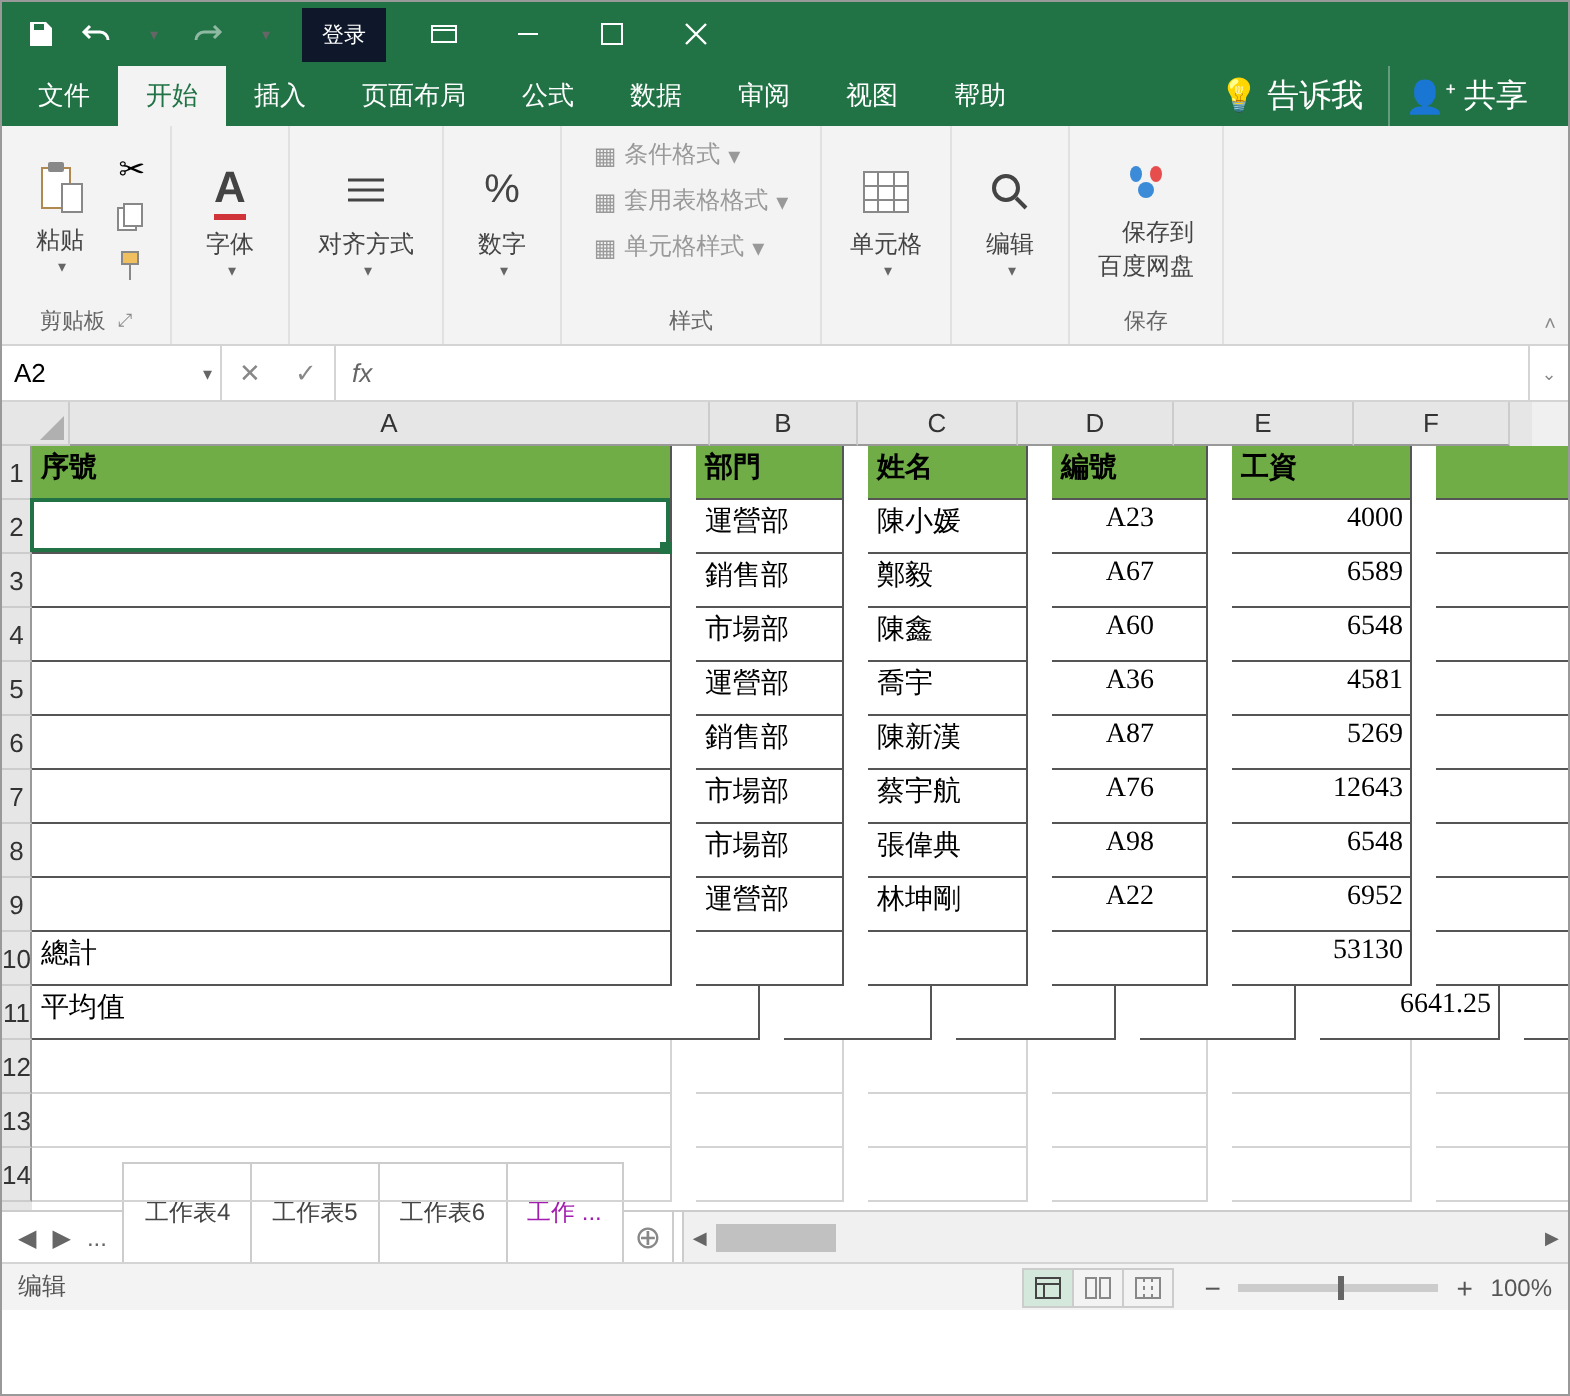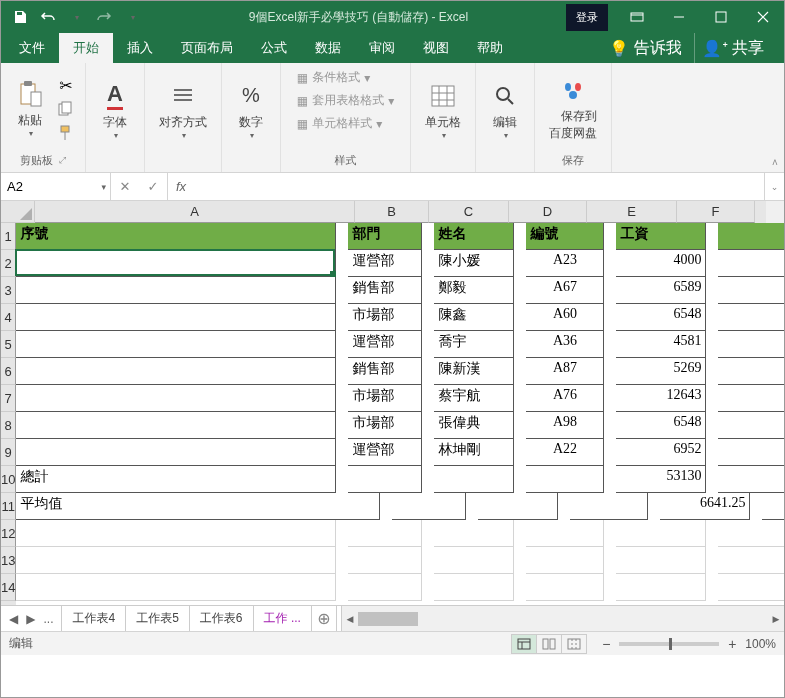--- a/index.html
+++ b/index.html
@@ -69,21 +69,21 @@
 
 
 .active-cell { position: absolute; border: 2px solid #217346; pointer-events: none; }
 .active-cell::after{content:"";position:absolute;right:-3px;bottom:-3px;width:6px;height:6px;background:#217346;}
 
 
 .sheetbar { height: 26px; border-top: 1px solid #ccc; display: flex; align-items: stretch; background: #fff; font-size: 12px; }
 .navbtns { display: flex; align-items: center; padding: 0 6px; gap: 4px; border-right: 1px solid #ccc;}
 .navbtn { cursor: pointer; color: #666; font-size: 12px; padding:2px;}
 .stabs { display: flex; align-items: flex-end; }
-.stab { padding: 4px 10px; border: 1px solid #ccc; border-bottom: none; margin-left: -1px; background: #fff; cursor: pointer; color:#444;text-align:center;}
+.stab { padding: 16px 10px; border: 1px solid #ccc; border-bottom: none; margin-left: -1px; background: #fff; cursor: pointer; color:#444;text-align:center;}
 .stab.more{color:#a21caf;}
 .addsheet { width: 24px; display:flex;align-items:center;justify-content:center;color:#888;cursor:pointer;font-size:16px;}
 .hsplit{width:6px;border-left:1px solid #ccc;border-right:1px solid #ccc;cursor:col-resize;}
 .hscroll { flex: 1; background: #f0f0f0; display: flex; align-items: center; position:relative;}
 .hscroll .arr{width:16px;text-align:center;font-size:9px;color:#666;cursor:pointer;}
 .hscroll .track{flex:1;height:14px;background:#f0f0f0;position:relative;}
 .hscroll .thumb{position:absolute;left:0;width:60px;top:0;bottom:0;background:#c1c1c1;}
 
 
 .status { height: 24px; background: #f3f3f3; border-top: 1px solid #d4d4d4; display: flex; align-items: center; font-size: 12px; color: #555; padding: 0 8px; }
@@ -113,21 +113,20 @@
         </svg>
       </div>
     <div class="qat-btn caret"></div>
     <div class="qat-btn" style="opacity:.5">
         <svg width="16" height="14" viewBox="0 0 16 14">
           <path fill="none" stroke="#fff" stroke-width="1.5" d="M11 3l3 3-3 3M14 6H6a4 4 0 00-4 4"></path>
         </svg>
       </div>
     <div class="qat-btn caret"></div>
   </div>
-  <div class="title">9個Excel新手必學技巧 (自動儲存) - Excel</div>
   <div class="login">登录</div>
   <div class="winbtns">
     <div class="winbtn">
         <svg width="14" height="14">
           <rect x="1" y="3" width="12" height="8" fill="none" stroke="#fff"></rect>
           <path stroke="#fff" d="M1 5h12"></path>
         </svg>
       </div>
     <div class="winbtn">
         <svg width="12" height="12">

